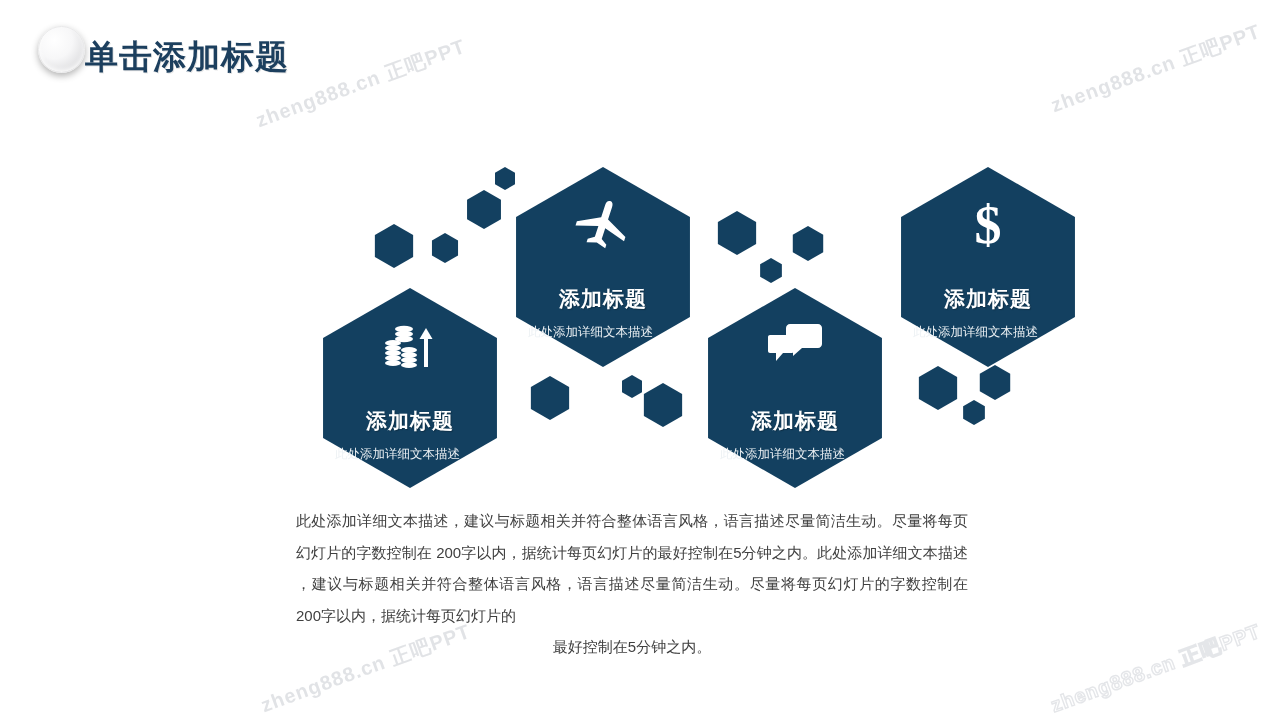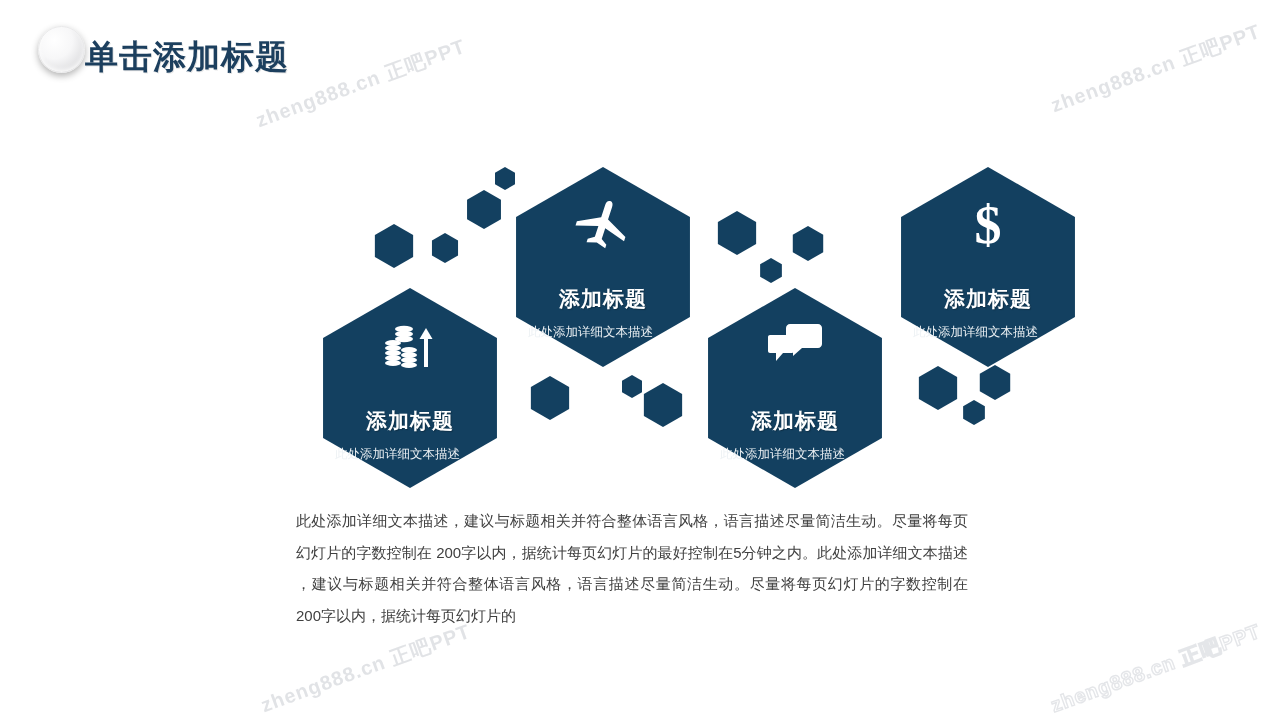--- a/index.html
+++ b/index.html
@@ -237,13 +237,14 @@
     <svg width="40" height="56" viewBox="0 0 40 56">
       <text x="20" y="46" text-anchor="middle" font-family="'Liberation Serif', serif" font-size="54" font-weight="700" fill="#ffffff">$</text>
     </svg>
   </div>
   <div class="hex-title">添加标题</div>
   <div class="hex-desc">此处添加详细文本描述</div>
 </div>
 
 <div class="body-copy">
   <span>此处添加详细文本描述，建议与标题相关并符合整体语言风格，语言描述尽量简洁生动。尽量将每页幻灯片的字数控制在 200字以内，据统计每页幻灯片的最好控制在5分钟之内。此处添加详细文本描述 ，建议与标题相关并符合整体语言风格，语言描述尽量简洁生动。尽量将每页幻灯片的字数控制在 200字以内，据统计每页幻灯片的</span>
+  <span class="last-line">最好控制在5分钟之内。</span>
 </div>
 
 </body></html>

